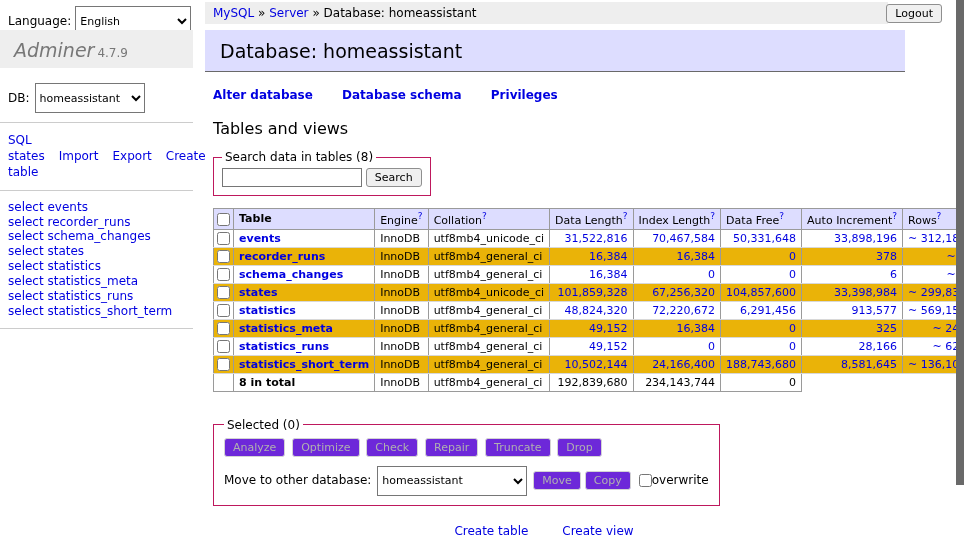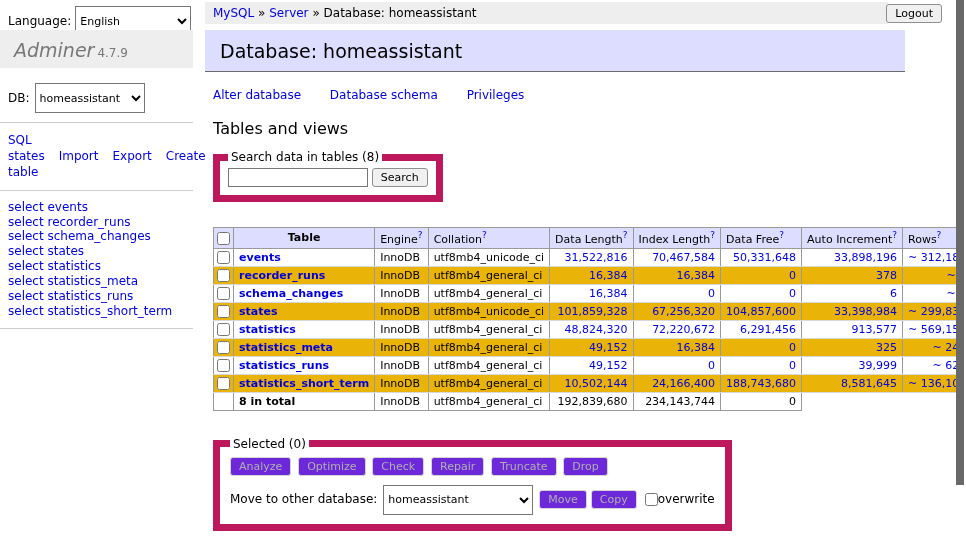--- a/index.html
+++ b/index.html
@@ -43,34 +43,34 @@
   #sidebar-actions a { margin-right:14px; }
   #table-list { margin:6px 0 6px 8px; line-height:1.08; }
   #table-list a { display:block; padding:1px 0; }
 
   
   #content { position:absolute; left:205px; top:30px; width:700px; }
   #content h2 {
     margin:0; padding:10px 15px 9px; background:#ddf;
     border-bottom:1px solid #696969; font-size:19px; font-weight:normal;
   }
-  .indent { margin-left:8px; }
+  .indent { margin-left:8px;font-weight:bold; }
   #db-links { margin-top:16px; }
   #db-links a { margin-right:25px; }
   h3 { font-size:16px; font-weight:normal; margin:17px 0 0 8px; }
 
-  fieldset { display:inline-block; border:7px solid #be185d; margin:12px 0 13px 8px; padding:4px 8px 8px; }
+  fieldset { display:inline-block; border:1px solid #be185d; margin:12px 0 0 8px; padding:4px 8px 8px; }
   legend { padding:0 3px; }
   #search-input { width:140px; height:19px; border:1px solid #767676; padding:1px 4px; font-family:"DejaVu Sans", sans-serif; font-size:11px; }
 
   table { border-collapse:collapse; margin:12px 0 0 8px; font-size:11px; }
   th, td { border-right:1px solid #9a9a9a; border-bottom:1px solid #d8d8d8; padding:2px 5px; white-space:nowrap; height:17px; }
   th:first-child, td:first-child { border-left:1px solid #9a9a9a; }
   thead th { border-top:1px solid #9a9a9a; border-bottom:1px solid #9a9a9a; background:#ddf; font-weight:normal; text-align:left; }
-  thead th.th-table { font-weight:bold; text-align:center; }
+  thead th.th-table { font-weight:bold; }
   thead th sup { font-size:9px; }
   tr.alt td { background:#eab308; }
   td.c-check, th.c-check { text-align:center; padding:1px 3px; }
   td.c-name a { font-weight:bold; }
   td.num { text-align:right; }
   tr.total td { border-bottom:1px solid #9a9a9a; }
   tr.total td.c-name { font-weight:bold; }
   tr.total td.num { color:#000; }
   input[type="checkbox"] { width:13px; height:13px; margin:0; vertical-align:middle; }
 
@@ -237,21 +237,21 @@
 
       </tr>
       <tr>
         <td class="c-check"><input type="checkbox" style=""></td>
         <td class="c-name"><a>statistics_runs</a></td>
         <td>InnoDB</td>
         <td>utf8mb4_general_ci</td>
         <td class="num"><a>49,152</a></td>
         <td class="num"><a>0</a></td>
         <td class="num"><a>0</a></td>
-        <td class="num"><a>39,999</a></td>
+        <td class="num"><a>28,166</a></td>
         <td class="num"><a>~ 628</a></td>
 
       </tr>
       <tr class="alt">
         <td class="c-check"><input type="checkbox" style=""></td>
         <td class="c-name"><a>statistics_short_term</a></td>
         <td>InnoDB</td>
         <td>utf8mb4_general_ci</td>
         <td class="num"><a>10,502,144</a></td>
         <td class="num"><a>24,166,400</a></td>

